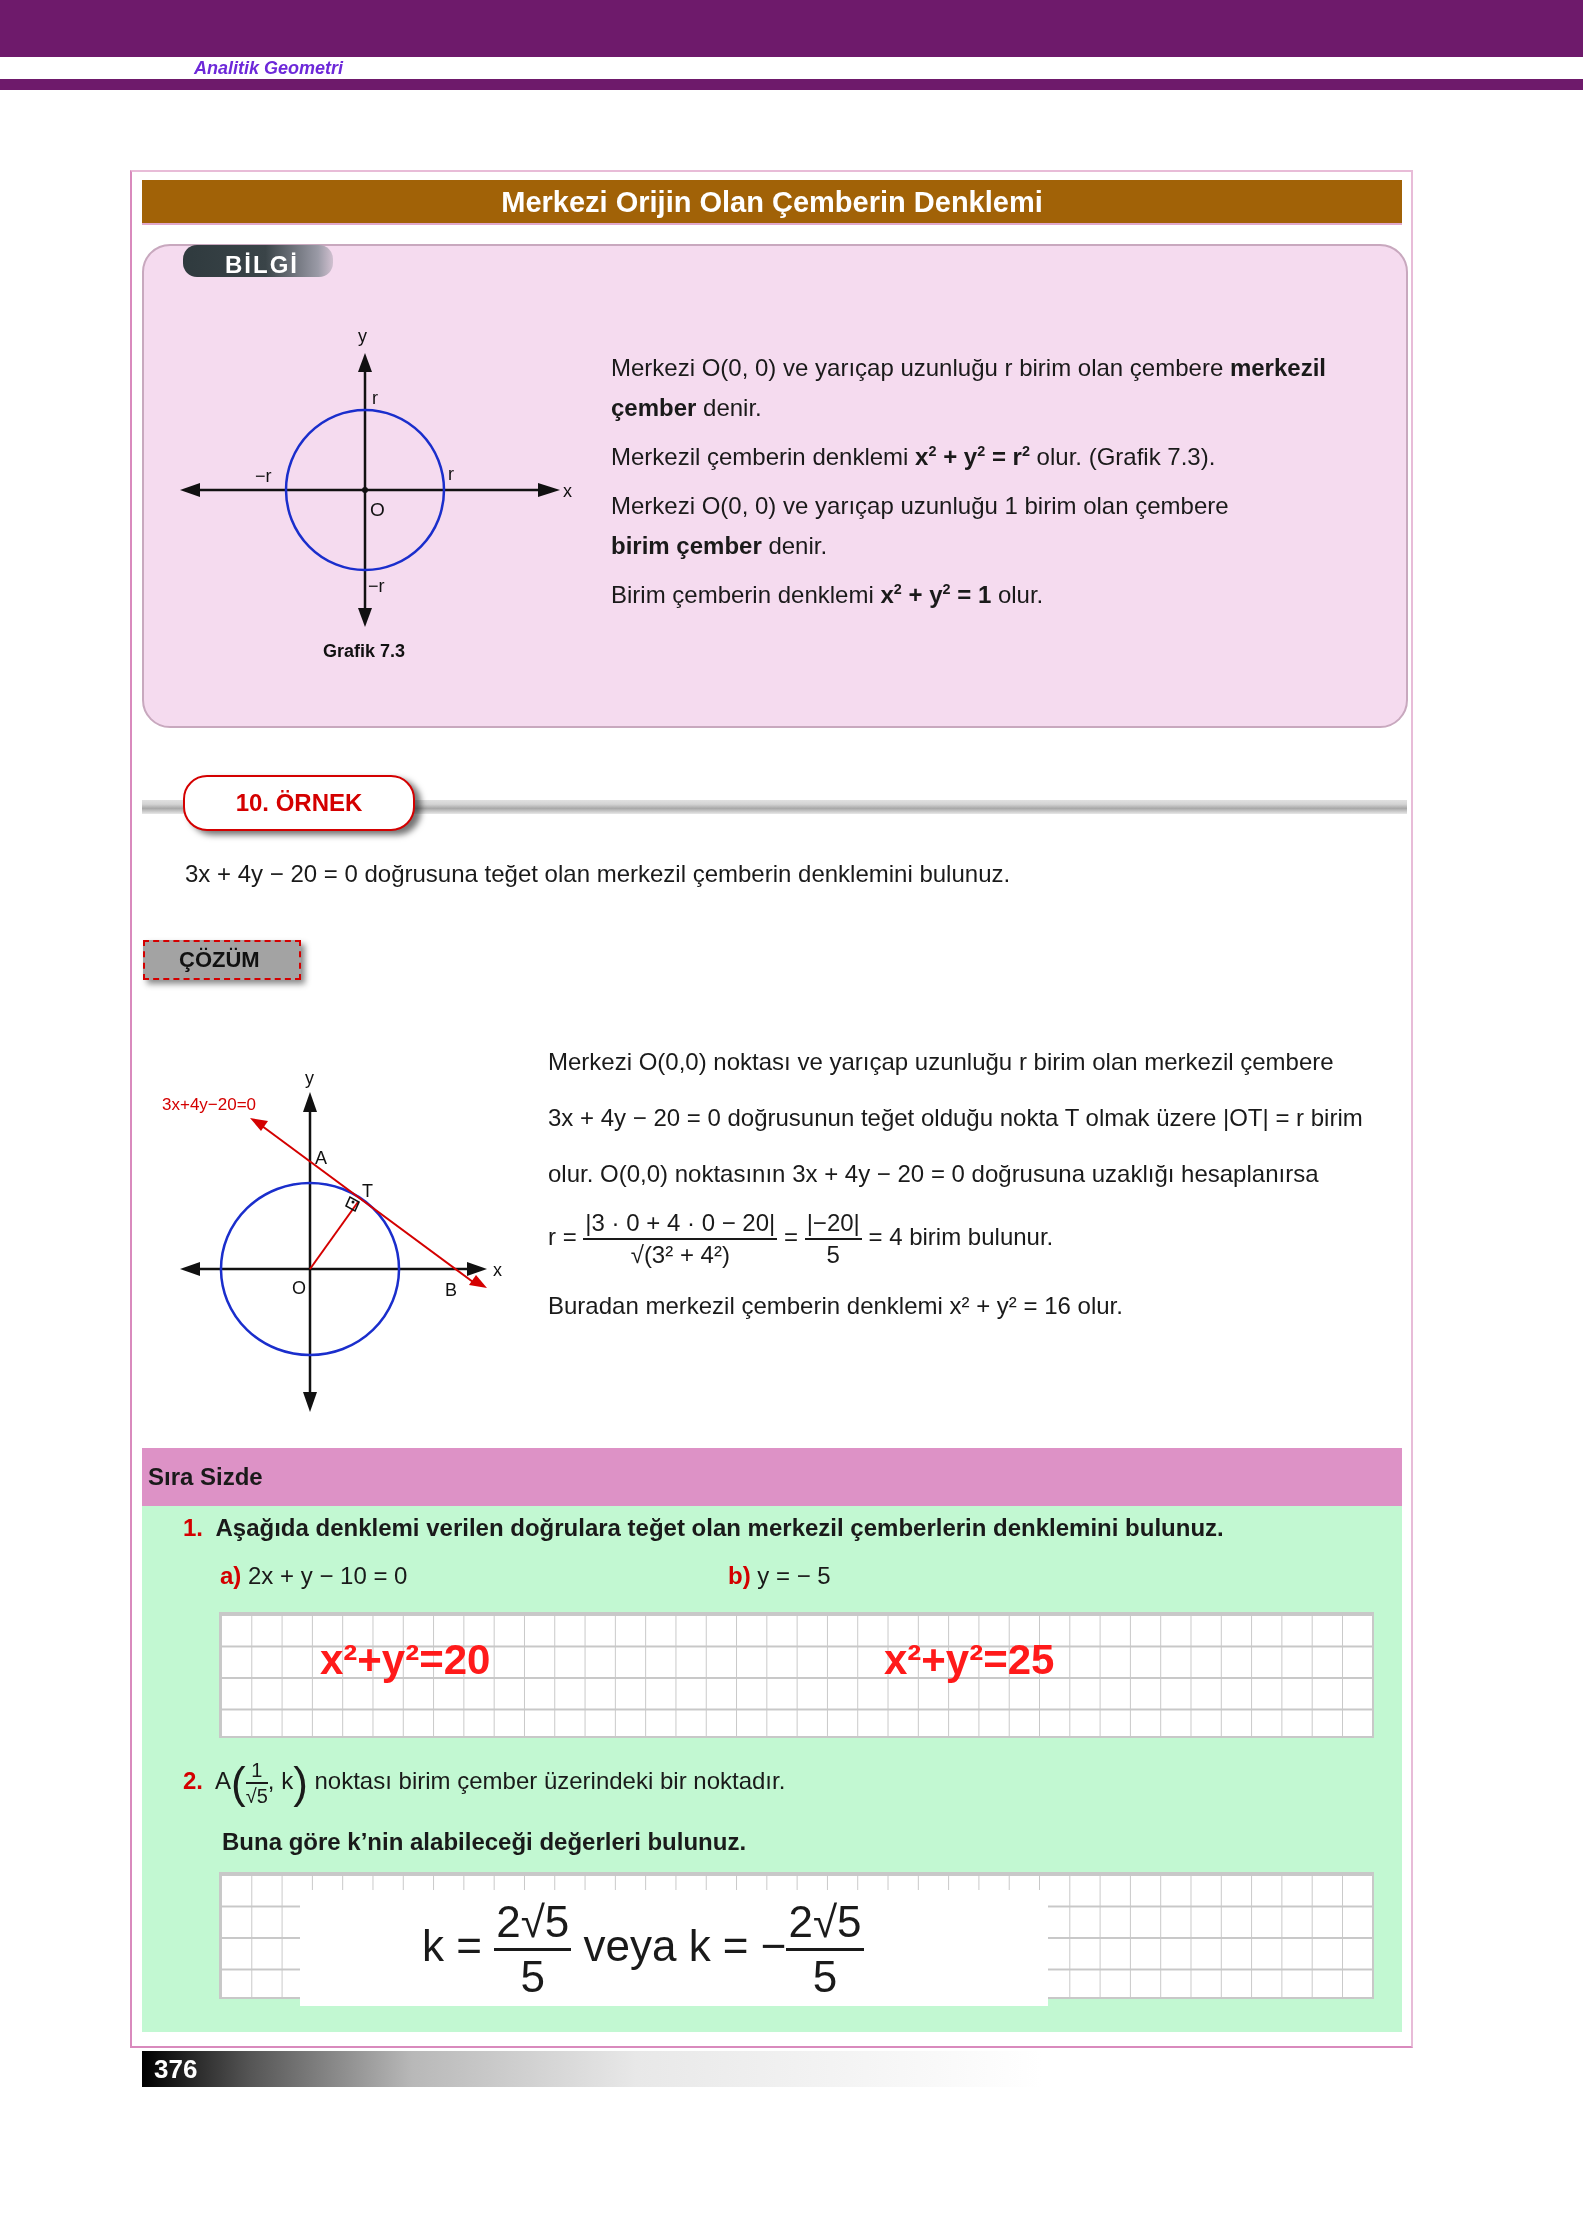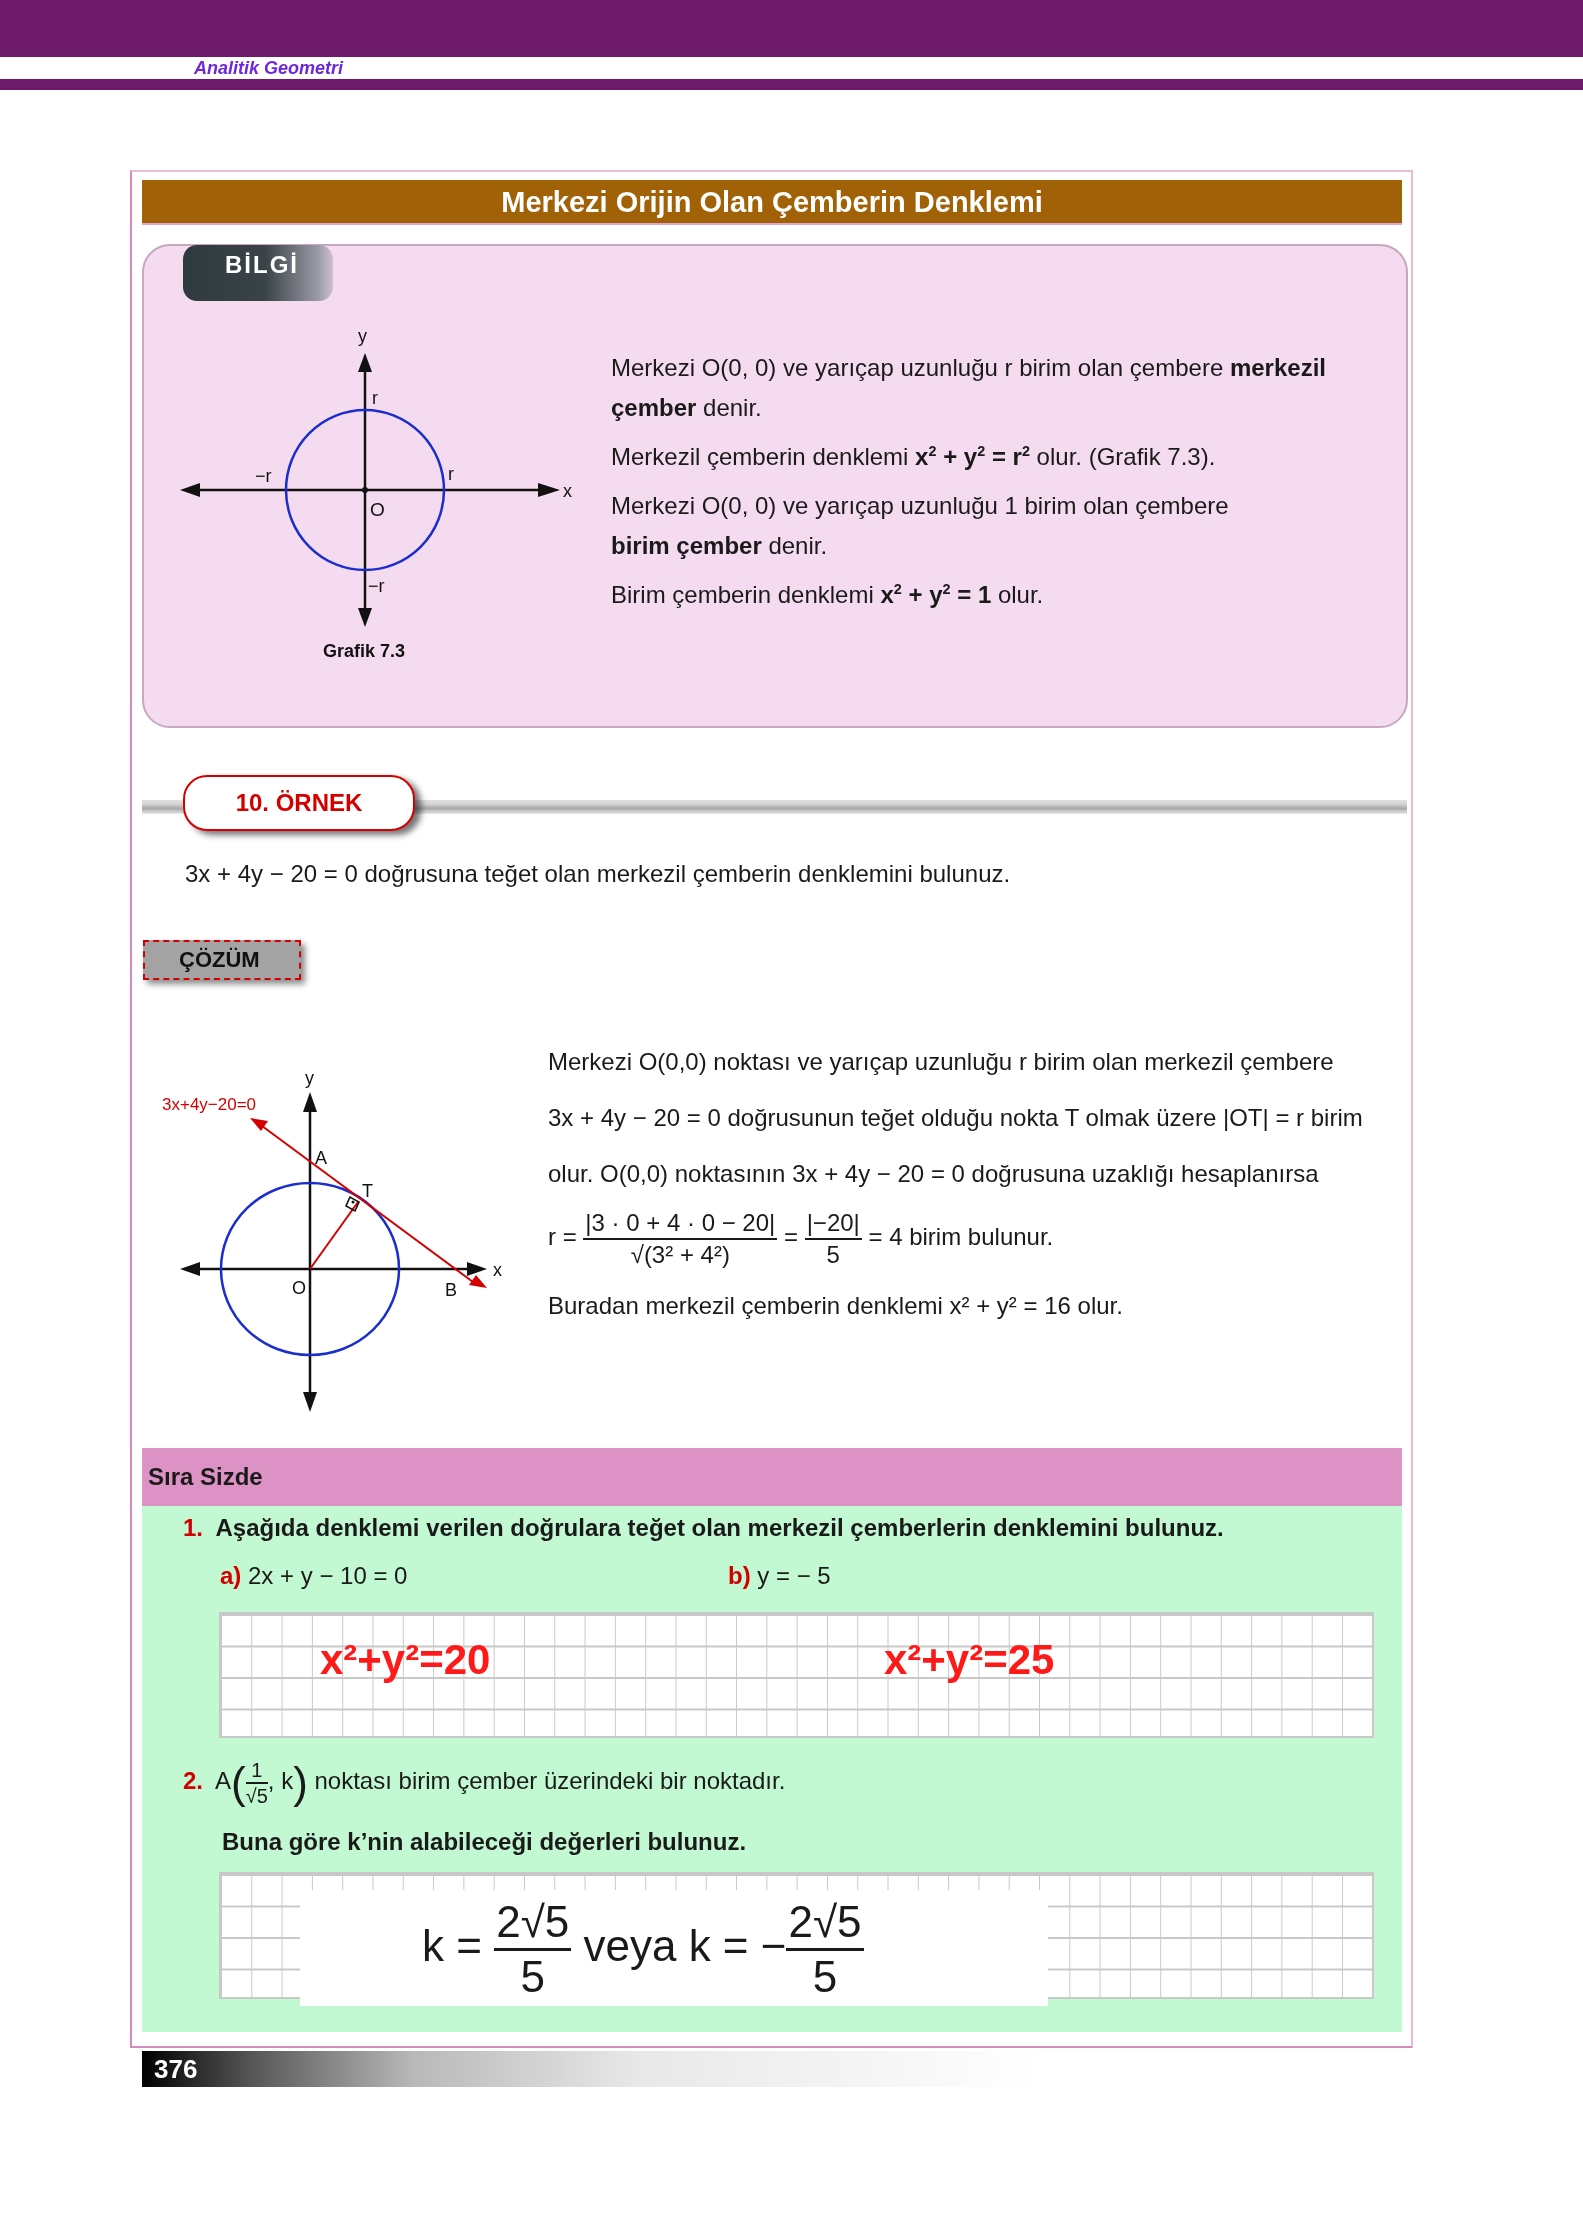--- a/index.html
+++ b/index.html
@@ -8,21 +8,21 @@
 
   .top-band { position: absolute; left: 0; top: 0; width: 1583px; height: 57px; background: #6e1a6b; }
   .top-band-thin { position: absolute; left: 0; top: 79px; width: 1583px; height: 11px; background: #6e1a6b; }
   .chapter-label { position: absolute; left: 146px; top: 58px; font-size: 18px; font-style: italic; font-weight: bold; color: #6d28d9; margin-left: 48px; }
 
   .page-frame { position: absolute; left: 130px; top: 170px; width: 1283px; height: 1878px; border: 2px solid #e8bcd8; border-left-color: #d98abd; border-bottom-color: #d98abd; }
 
   .title-bar { position: absolute; left: 142px; top: 180px; width: 1260px; height: 45px; background: #a16207; color: #fff; font-size: 29px; font-weight: bold; text-align: center; line-height: 45px; border-bottom: 2px solid #e0a8cc; }
 
   .info-box { position: absolute; left: 142px; top: 244px; width: 1266px; height: 484px; background: #f5dbef; border: 2px solid #c8a8be; border-radius: 28px; }
-  .bilgi-tab { position: absolute; left: 183px; top: 245px; width: 150px; height: 56px; border-radius: 14px; background: linear-gradient(90deg, #2f3a3e 0%, #3a4448 55%, #9a9aa6 90%, #d0c0d0 100%); color: #fff; font-size: 24px; font-weight: bold; letter-spacing: 2px; line-height: 40px; padding-left: 42px; }
+  .bilgi-tab { position: absolute; left: 183px; top: 245px; width: 150px; height: 32px; border-radius: 14px; background: linear-gradient(90deg, #2f3a3e 0%, #3a4448 55%, #9a9aa6 90%, #d0c0d0 100%); color: #fff; font-size: 24px; font-weight: bold; letter-spacing: 2px; line-height: 40px; padding-left: 42px; }
 
   .diagram1 { position: absolute; left: 160px; top: 300px; width: 440px; height: 380px; }
   .info-text { position: absolute; left: 611px; top: 348px; width: 790px; font-size: 24px; line-height: 40px; color: #1a1a1a; }
   .info-text p { margin-bottom: 9px; }
   .info-text b { font-weight: bold; }
   sup { font-size: 0.6em; vertical-align: super; line-height: 0; }
 
   .ornek-bar { position: absolute; left: 142px; top: 800px; width: 1265px; height: 14px; background: linear-gradient(180deg, #e0e0e0 0%, #d4d4d4 30%, #a8a8a8 60%, #e8e8e8 100%); }
   .ornek-tab { position: absolute; left: 183px; top: 775px; width: 232px; height: 56px; border: 2px solid #d40000; border-radius: 24px; background: #fff; box-shadow: 6px 4px 6px rgba(0,0,0,0.55); color: #d40000; font-size: 24px; font-weight: bold; text-align: center; line-height: 52px; }
 

